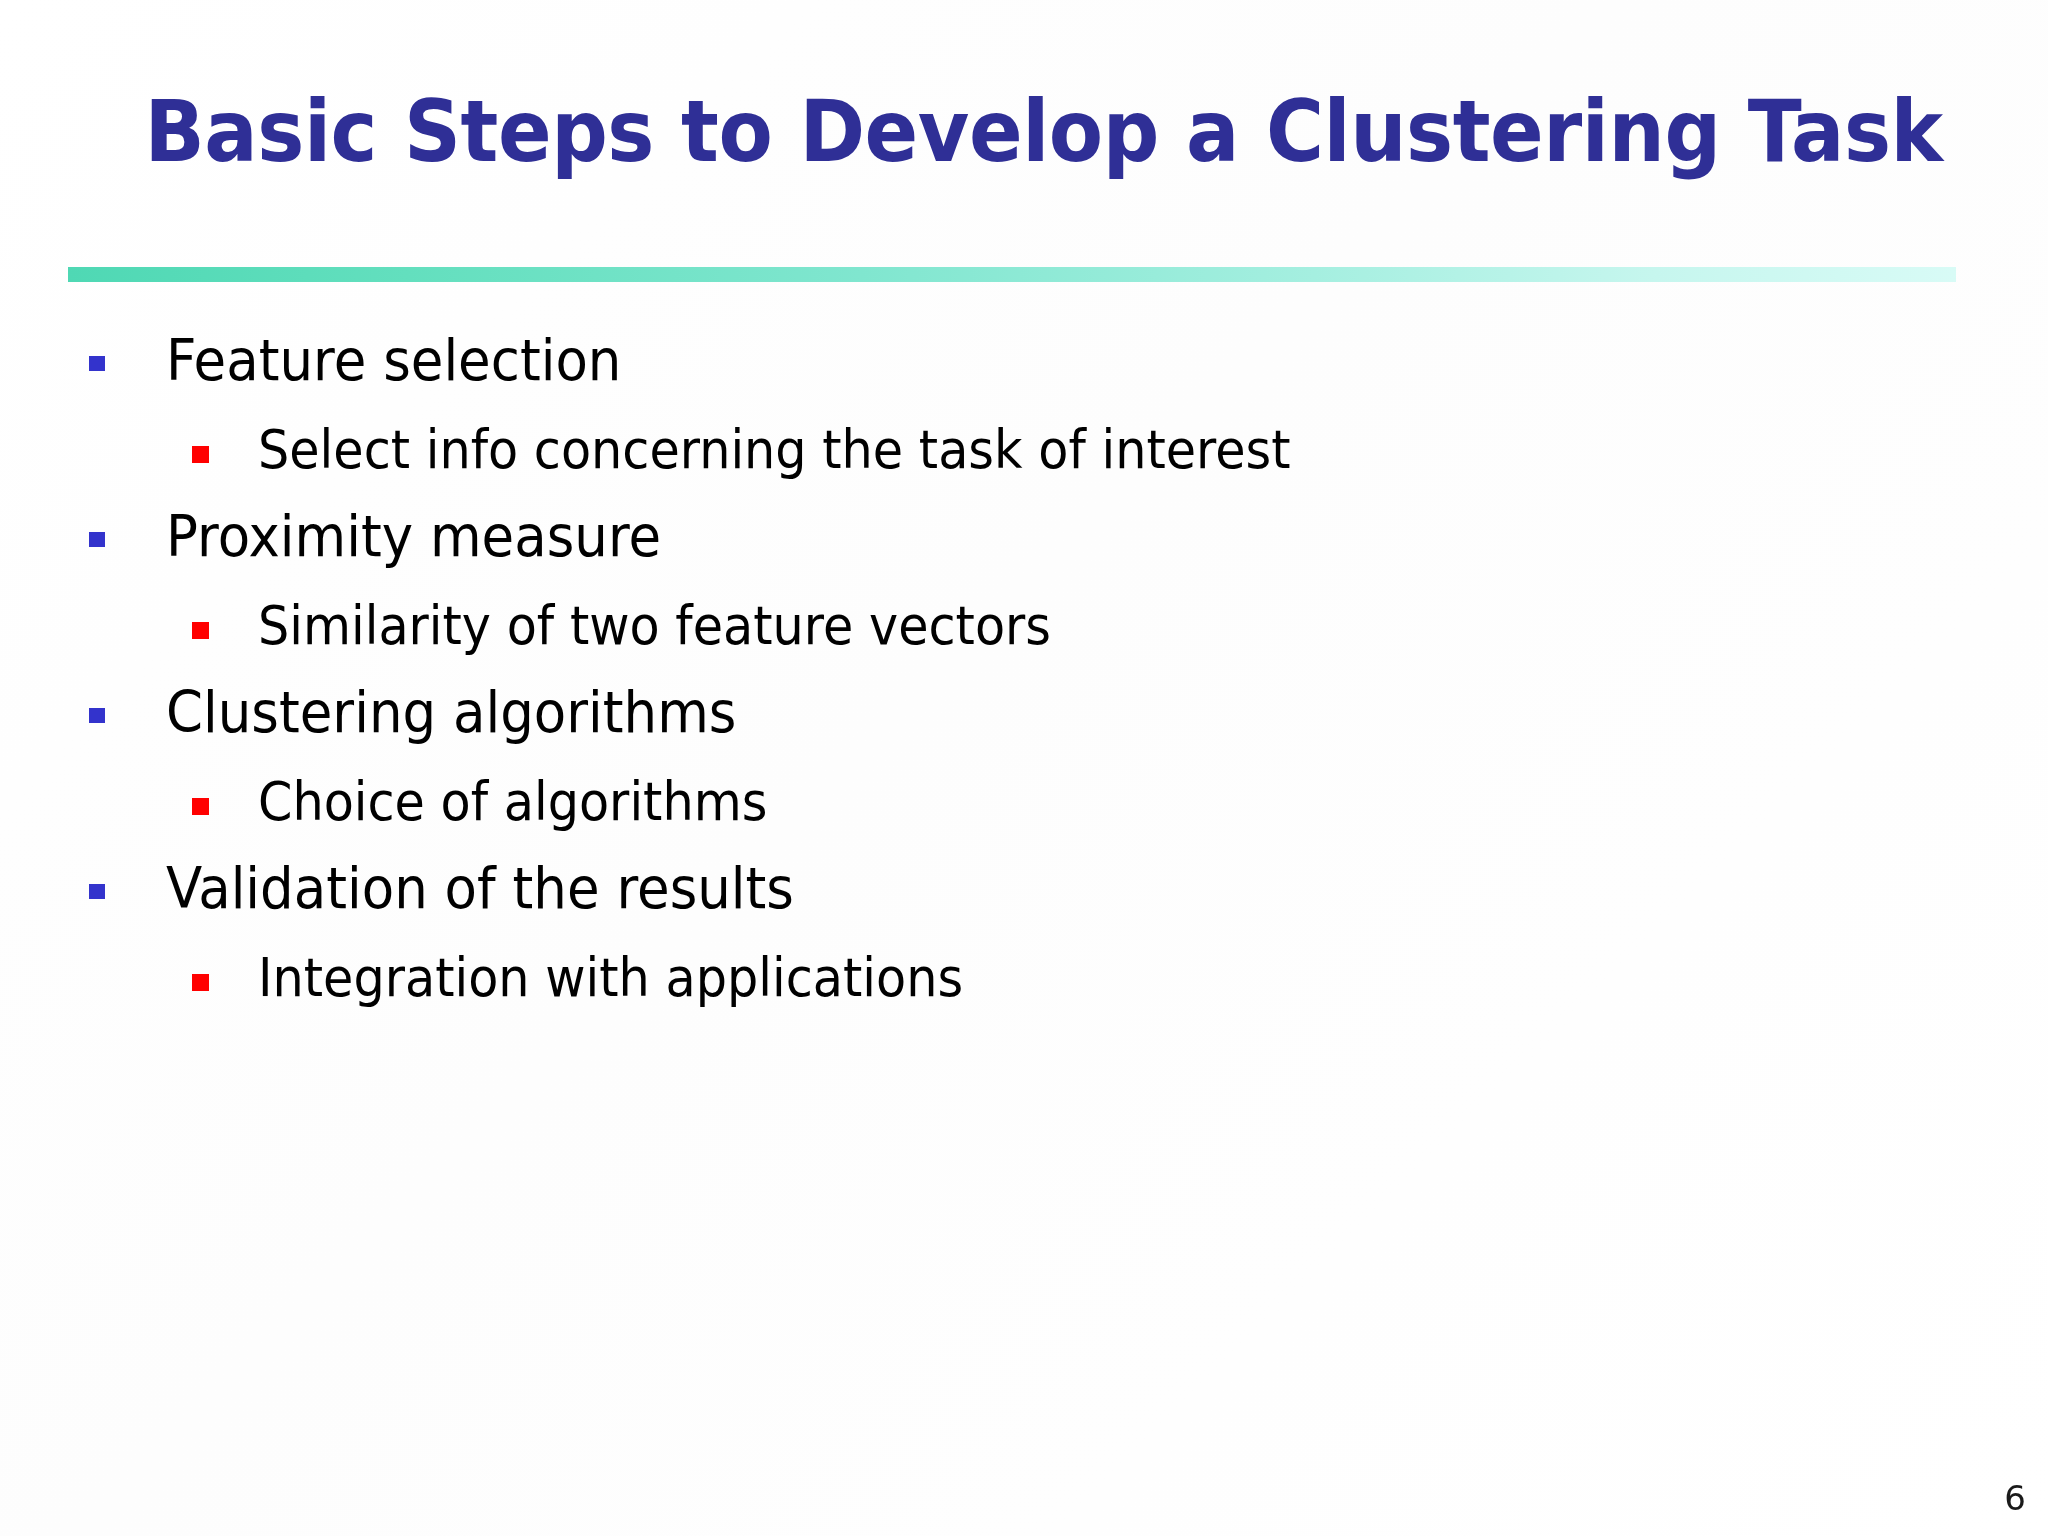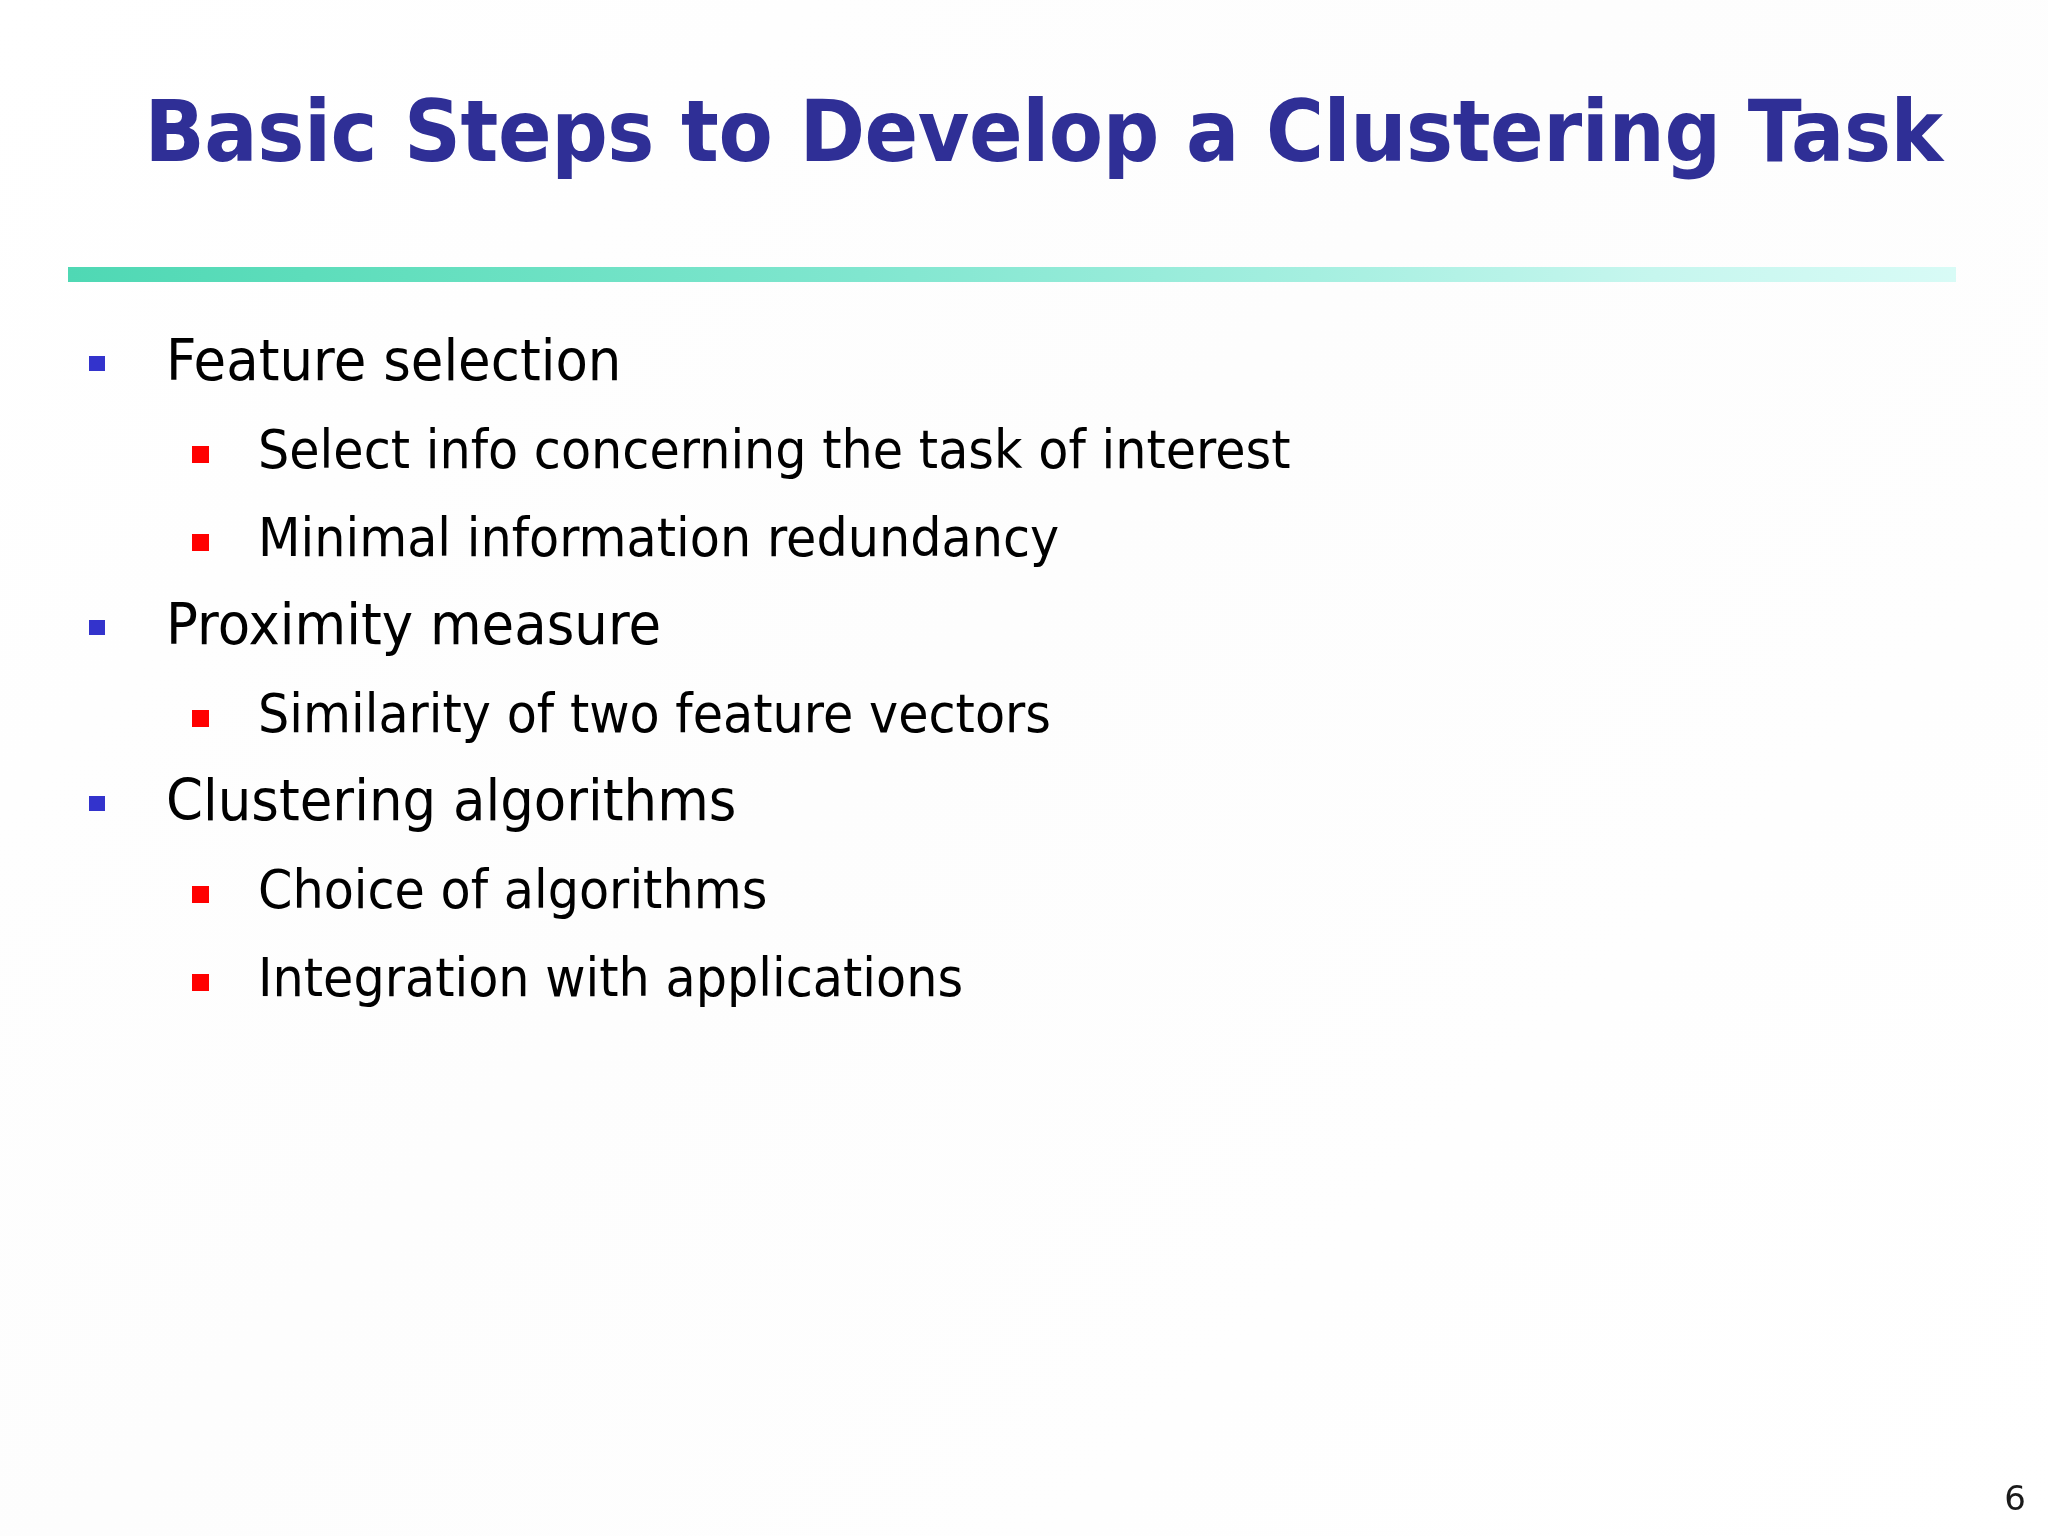--- a/index.html
+++ b/index.html
@@ -139,40 +139,40 @@
 
   <div class="body-list" id="body-list">
       <div class="row lvl1">
         <span class="bullet"></span>
         <span class="txt">Feature selection</span>
       </div>
       <div class="row lvl2">
         <span class="bullet"></span>
         <span class="txt">Select info concerning the task of interest</span>
       </div>
-      <div class="row lvl2">
-        <span class="bullet"></span>
-        <span class="txt">Minimal information redundancy</span>
-      </div>
       <div class="row lvl1">
         <span class="bullet"></span>
         <span class="txt">Proximity measure</span>
       </div>
       <div class="row lvl2">
         <span class="bullet"></span>
         <span class="txt">Similarity of two feature vectors</span>
       </div>
       <div class="row lvl1">
         <span class="bullet"></span>
         <span class="txt">Clustering algorithms</span>
       </div>
       <div class="row lvl2">
         <span class="bullet"></span>
         <span class="txt">Choice of algorithms</span>
       </div>
+      <div class="row lvl1">
+        <span class="bullet"></span>
+        <span class="txt">Validation of the results</span>
+      </div>
       <div class="row lvl2">
         <span class="bullet"></span>
         <span class="txt">Integration with applications</span>
       </div>
     </div>
 
   <div class="page-number">6</div>
 
 </div>
 

